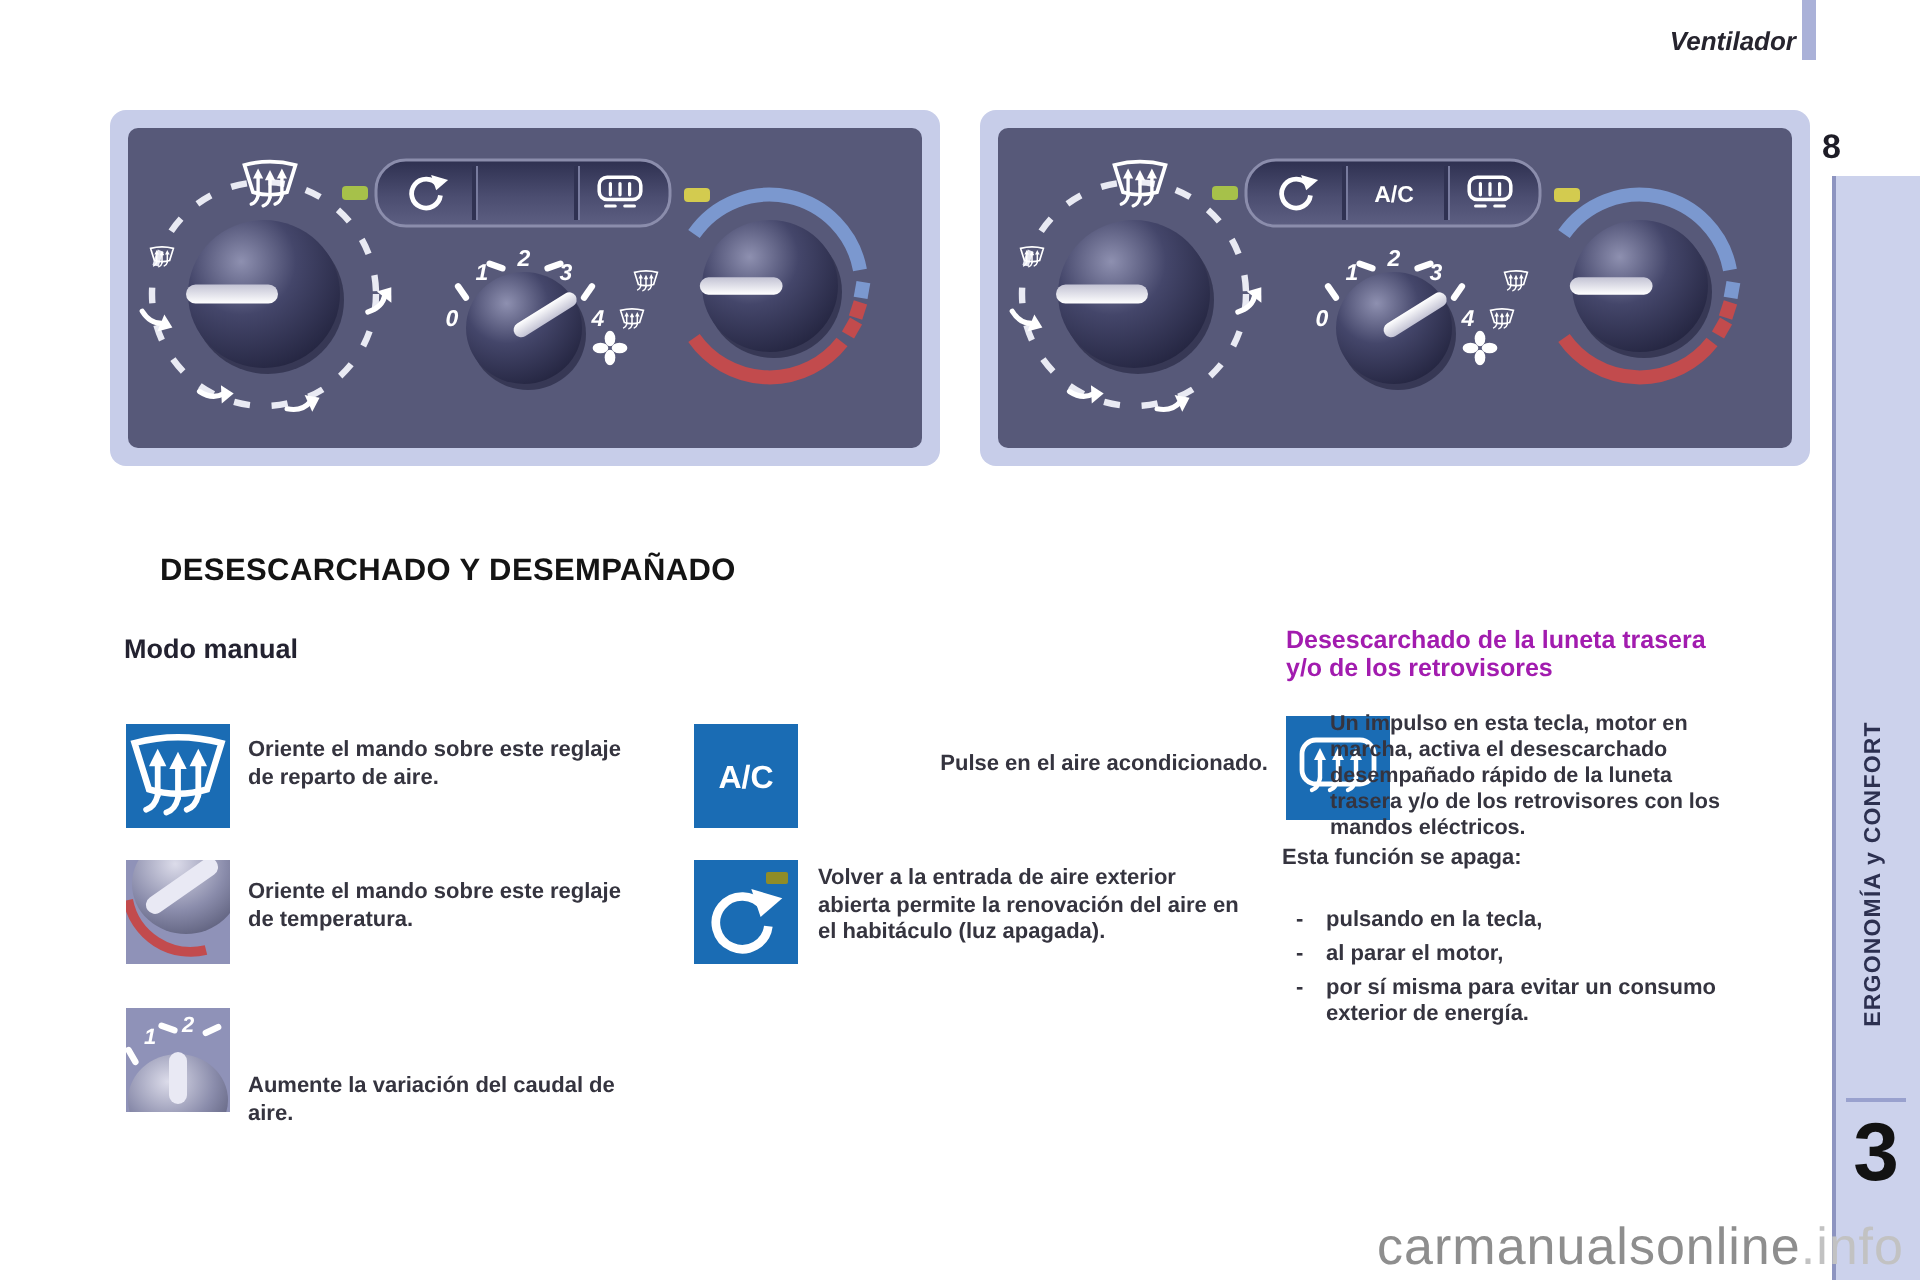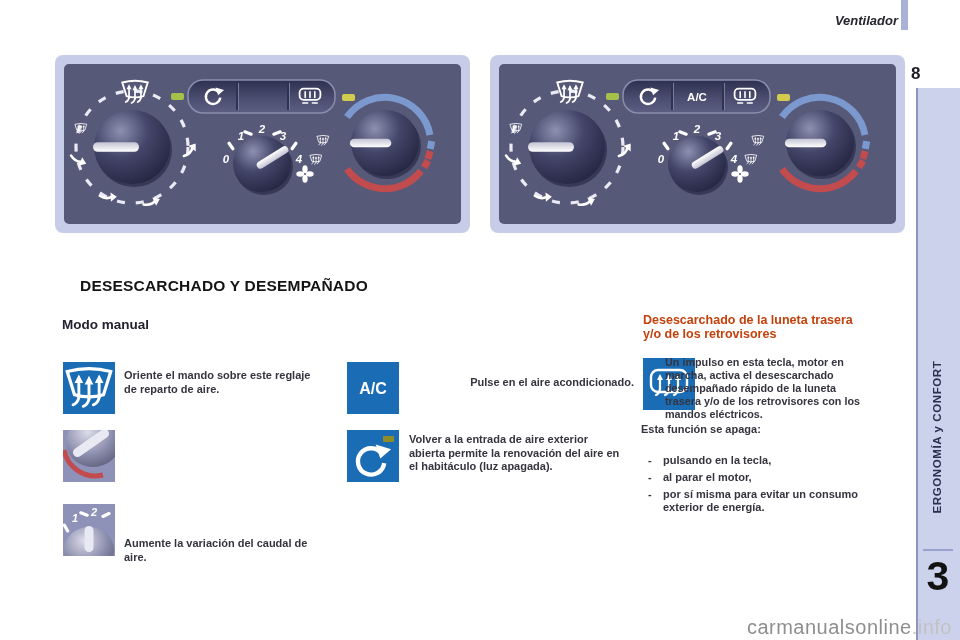--- a/index.html
+++ b/index.html
@@ -14,34 +14,34 @@
   .panel { position:absolute; top:55px; width:415px; height:178px; }
   .panel.left  { left:55px; }
   .panel.right { left:490px; }
 
   .title { position:absolute; left:80px; top:277px; font-size:15.5px; font-weight:700; color:#141414; letter-spacing:.2px; }
   .subhead { position:absolute; left:62px; top:317px; font-size:13.5px; font-weight:700; color:#232230; }
 
   .item-icon { position:absolute; width:52px; height:52px; }
   .item-text { position:absolute; font-size:11px; line-height:13.5px; font-weight:700; color:#35343f; }
 
-  .col3-head { position:absolute; left:643px; top:313px; width:215px; font-size:12.5px; line-height:14px; font-weight:700; color:#c2410c; }
+  .col3-head { position:absolute; left:643px; top:313px; width:215px; font-size:12.5px; line-height:14px; font-weight:700; color:#a21caf; }
   .col3-desc { position:absolute; left:665px; top:356px; width:202px; font-size:10.8px; line-height:13px; font-weight:700; color:#35343f; }
   .col3-offhead { position:absolute; left:641px; top:423px; font-size:11px; font-weight:700; color:#35343f; }
   .off-list { position:absolute; left:648px; top:454px; width:250px; }
   .off-item { display:flex; font-size:11px; line-height:13px; font-weight:700; color:#35343f; margin-bottom:4px; }
   .off-item .mk { width:15px; flex:0 0 15px; }
   .off-item .tx { width:215px; }
 
   .sidebar { position:absolute; left:916px; top:88px; width:44px; height:552px; background:#ccd2ec; border-left:2px solid #8d94c0; }
   .sidebar-label { position:absolute; left:937px; top:437px; transform:translate(-50%,-50%) rotate(-90deg); white-space:nowrap; font-size:11.5px; font-weight:700; letter-spacing:.6px; color:#2c3050; }
   .sidebar-rule { position:absolute; left:923px; top:549px; width:30px; height:2px; background:#99a1ce; }
   .chapter-num { position:absolute; left:916px; top:553px; width:44px; text-align:center; font-size:41px; font-weight:700; color:#121212; }
 
-  .watermark { position:absolute; right:8px; bottom:1px; font-size:20px; font-weight:500; color:#8e8e8e; letter-spacing:.5px;margin-top:38px; }
+  .watermark { position:absolute; right:8px; bottom:1px; font-size:26px; font-weight:500; color:#8e8e8e; letter-spacing:.5px;margin-top:38px; }
   .watermark .suffix { color:#c2c2c2; }
 
   svg text { font-family:"Liberation Sans", sans-serif; }
 </style>
 </head>
 <body>
 
 <div id="page">
 
   <svg width="0" height="0" style="position:absolute">
@@ -249,20 +249,21 @@
   <div class="item-icon" style="left:63px; top:430px;">
     <svg viewBox="0 0 52 52" width="52" height="52">
       <rect width="52" height="52" fill="#8f92b8"></rect>
       <path d="M 1 20 A 32 32 0 0 0 40 45" stroke="#c24b4d" stroke-width="5" fill="none"></path>
       <ellipse cx="30" cy="12" rx="27" ry="25" fill="url(#silverG)"></ellipse>
       <g transform="translate(28,13) rotate(-35)">
           <rect x="-21" y="-4.5" width="42" height="9" rx="4.5" fill="#e9e9f4"></rect>
         </g>
     </svg>
   </div>
+  <div class="item-text" style="left:124px; top:440px; width:200px;">Oriente el mando sobre este reglaje de temperatura.</div>
 
   <div class="item-icon" style="left:63px; top:504px;">
     <svg viewBox="0 0 52 52" width="52" height="52">
       <rect width="52" height="52" fill="#8f92b8"></rect>
       <text x="12" y="18" font-size="11" font-weight="bold" font-style="italic" fill="#fff" text-anchor="middle">1</text>
       <text x="31" y="12" font-size="11" font-weight="bold" font-style="italic" fill="#fff" text-anchor="middle">2</text>
       <rect x="-5" y="-1.6" width="10" height="3.2" rx="1.6" fill="#fff" transform="translate(3,24) rotate(60)"></rect>
       <rect x="-5" y="-1.6" width="10" height="3.2" rx="1.6" fill="#fff" transform="translate(21,10) rotate(20)"></rect>
       <rect x="-5" y="-1.6" width="10" height="3.2" rx="1.6" fill="#fff" transform="translate(43,11) rotate(-25)"></rect>
       <ellipse cx="26" cy="46" rx="25" ry="23" fill="url(#silverG)"></ellipse>

